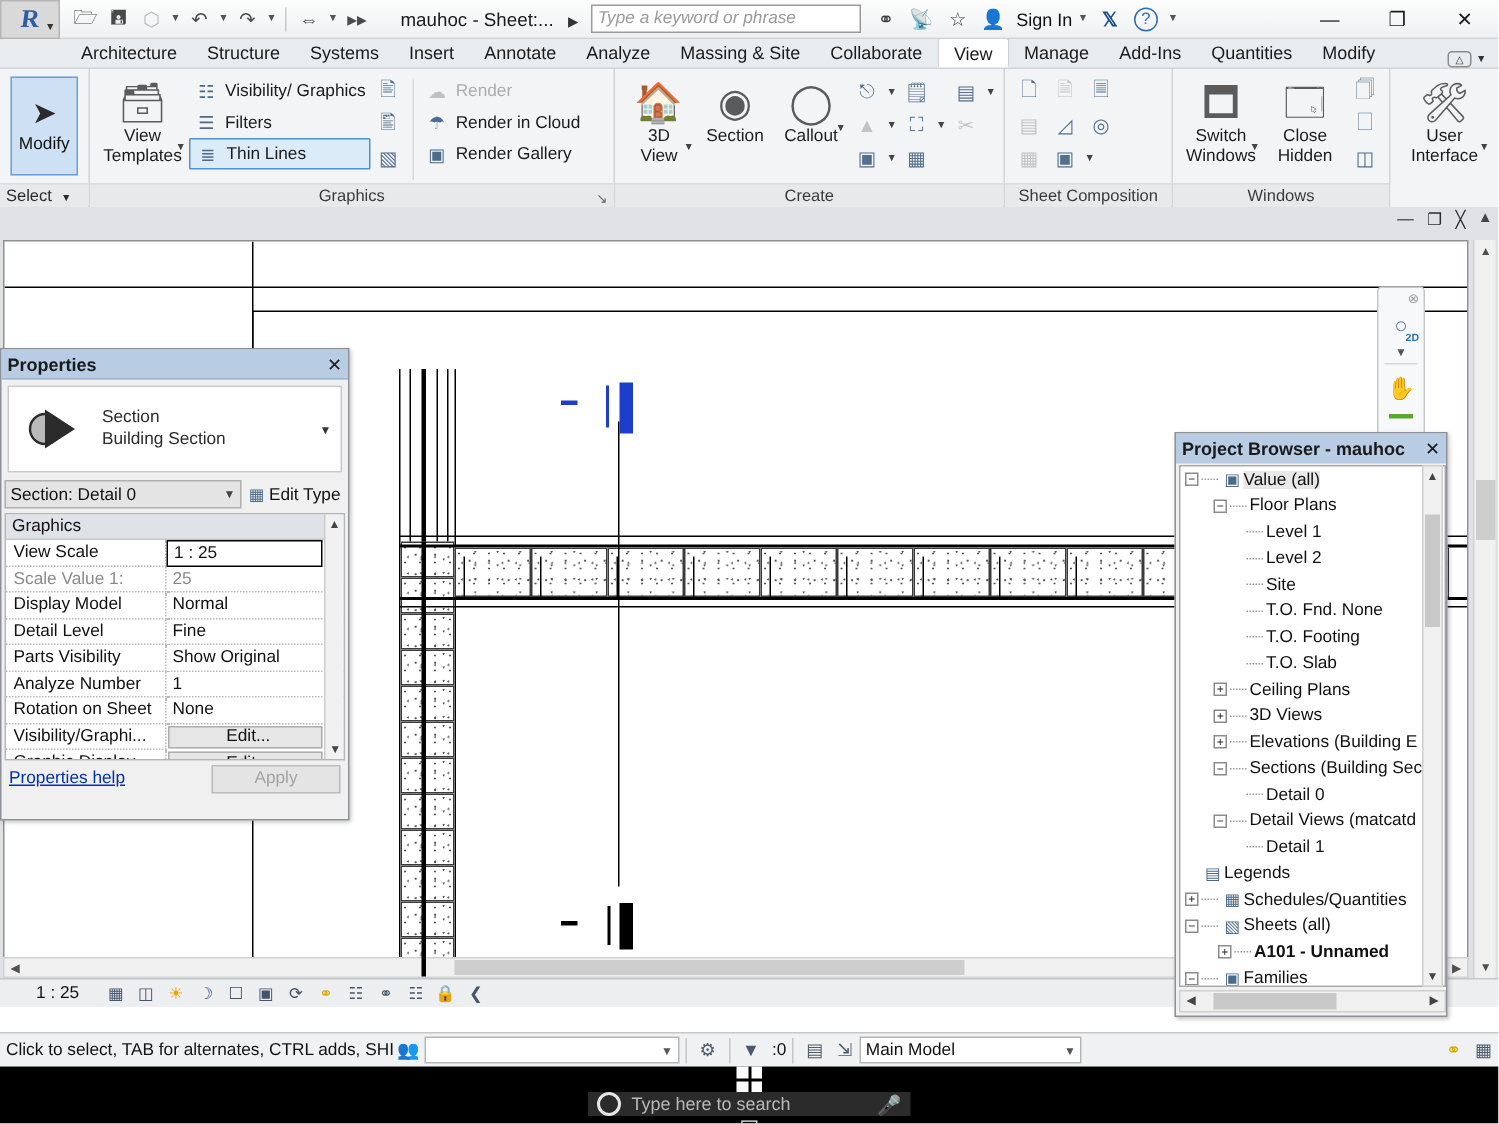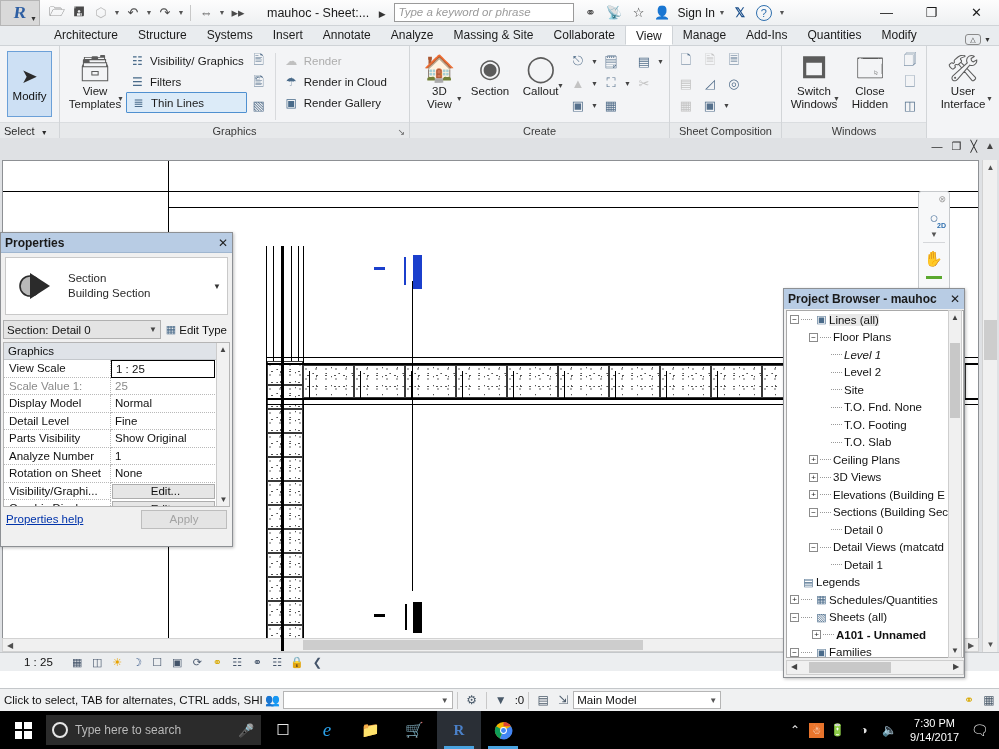--- a/index.html
+++ b/index.html
@@ -289,21 +289,21 @@
   .watermark {
     position: absolute; left: 727px; top: 630px; width: 260px;
     color: #c9cacb; pointer-events: none; line-height: 20px;
   }
   .watermark .w1 { font-size: 19px; }
   .watermark .w2 { font-size: 12.5px; }
 
   
   .taskbar {
     position: absolute; top: 711px; left: 0; width: 999px; height: 38px;
-    background: #000; display: flex; align-items: center;
+    background: #000; display: flex; align-items: center; flex-direction: column;
   }
   .start {
     width: 46px; height: 38px; display: flex; align-items: center; justify-content: center;
   }
   .winlogo { width: 17px; height: 17px; display: grid; grid-template-columns: 1fr 1fr; grid-template-rows: 1fr 1fr; gap: 2px; }
   .winlogo span { background: #fff; }
   .tsearch {
     width: 215px; height: 30px; background: #2b2b2b; display: flex; align-items: center;
     padding: 0 6px; gap: 7px;
   }
@@ -787,28 +787,28 @@
   <div class="browser">
     <div class="br-header">
       <span>Project Browser - mauhoc</span>
       <span class="x">✕</span>
     </div>
     <div class="br-body">
       <div class="tnode selected" style="padding-left:3px;">
         <span class="pm">−</span>
           <span class="dots"></span>
         <span class="nico">▣</span>
-        <span class="lbl">Lines (all)</span>
+        <span class="lbl">Value (all)</span>
       </div>
       <div class="tnode" style="padding-left:22px;">
         <span class="pm">−</span>
           <span class="dots"></span>
         <span class="lbl">Floor Plans</span>
       </div>
-      <div class="tnode" style="padding-left:44px;font-style:italic;">
+      <div class="tnode" style="padding-left:44px;">
         <span class="dots"></span>
           <span class="lbl">Level 1</span>
       </div>
       <div class="tnode" style="padding-left:44px;">
         <span class="dots"></span>
           <span class="lbl">Level 2</span>
       </div>
       <div class="tnode" style="padding-left:44px;">
         <span class="dots"></span>
           <span class="lbl">Site</span>

